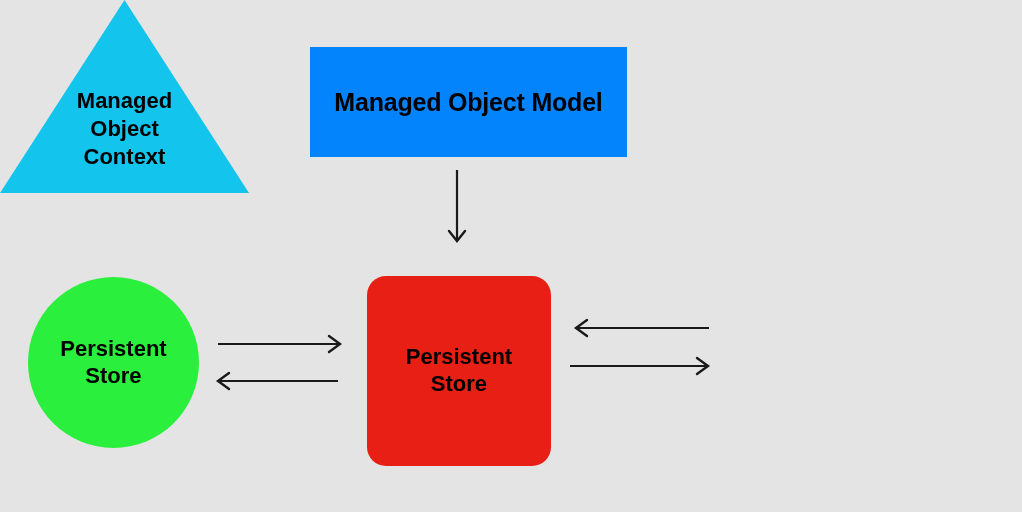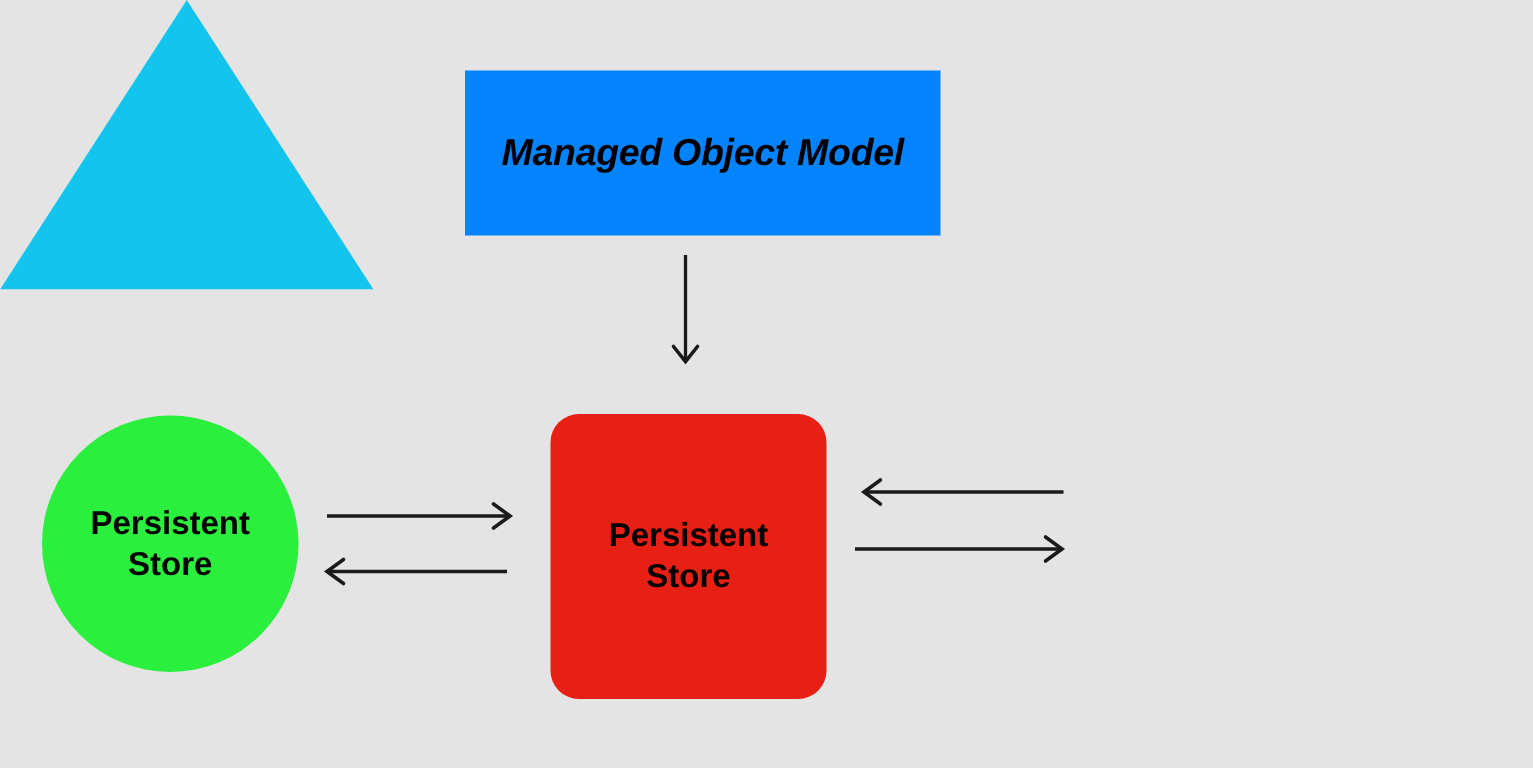--- a/index.html
+++ b/index.html
@@ -33,21 +33,20 @@
 
   
   #node-managed-object-model {
     left: 310px;
     top: 47px;
     width: 317px;
     height: 110px;
     background: #0384fc;
     font-size: 25px;
     letter-spacing: -0.2px;
-    font-style: italic;
   }
 
   
   #node-persistent-store {
     left: 28px;
     top: 277px;
     width: 171px;
     height: 171px;
     background: #2bef3d;
     border-radius: 50%;
@@ -133,20 +132,25 @@
     <span>
       <span>Persistent</span><br>
       <span>Store</span><br>
     </span>
   </div>
 
   <div id="node-managed-object-context">
     <svg class="tri-shape" viewBox="0 0 249 193">
       <polygon points="124.5,0 249,193 0,193" fill="#13c4ec"></polygon>
     </svg>
+    <div class="tri-label">
+      <span>Managed</span><br>
+      <span>Object</span><br>
+      <span>Context</span>
+    </div>
   </div>
 
   <svg class="arrow-layer" viewBox="0 0 1022 512">
 
     <g>
       <line class="arrow-shaft" x1="457" y1="170" x2="457" y2="240"></line>
       <polyline class="arrow-head" points="449,231 457,241 465,231"></polyline>
     </g>
 
     <g>

